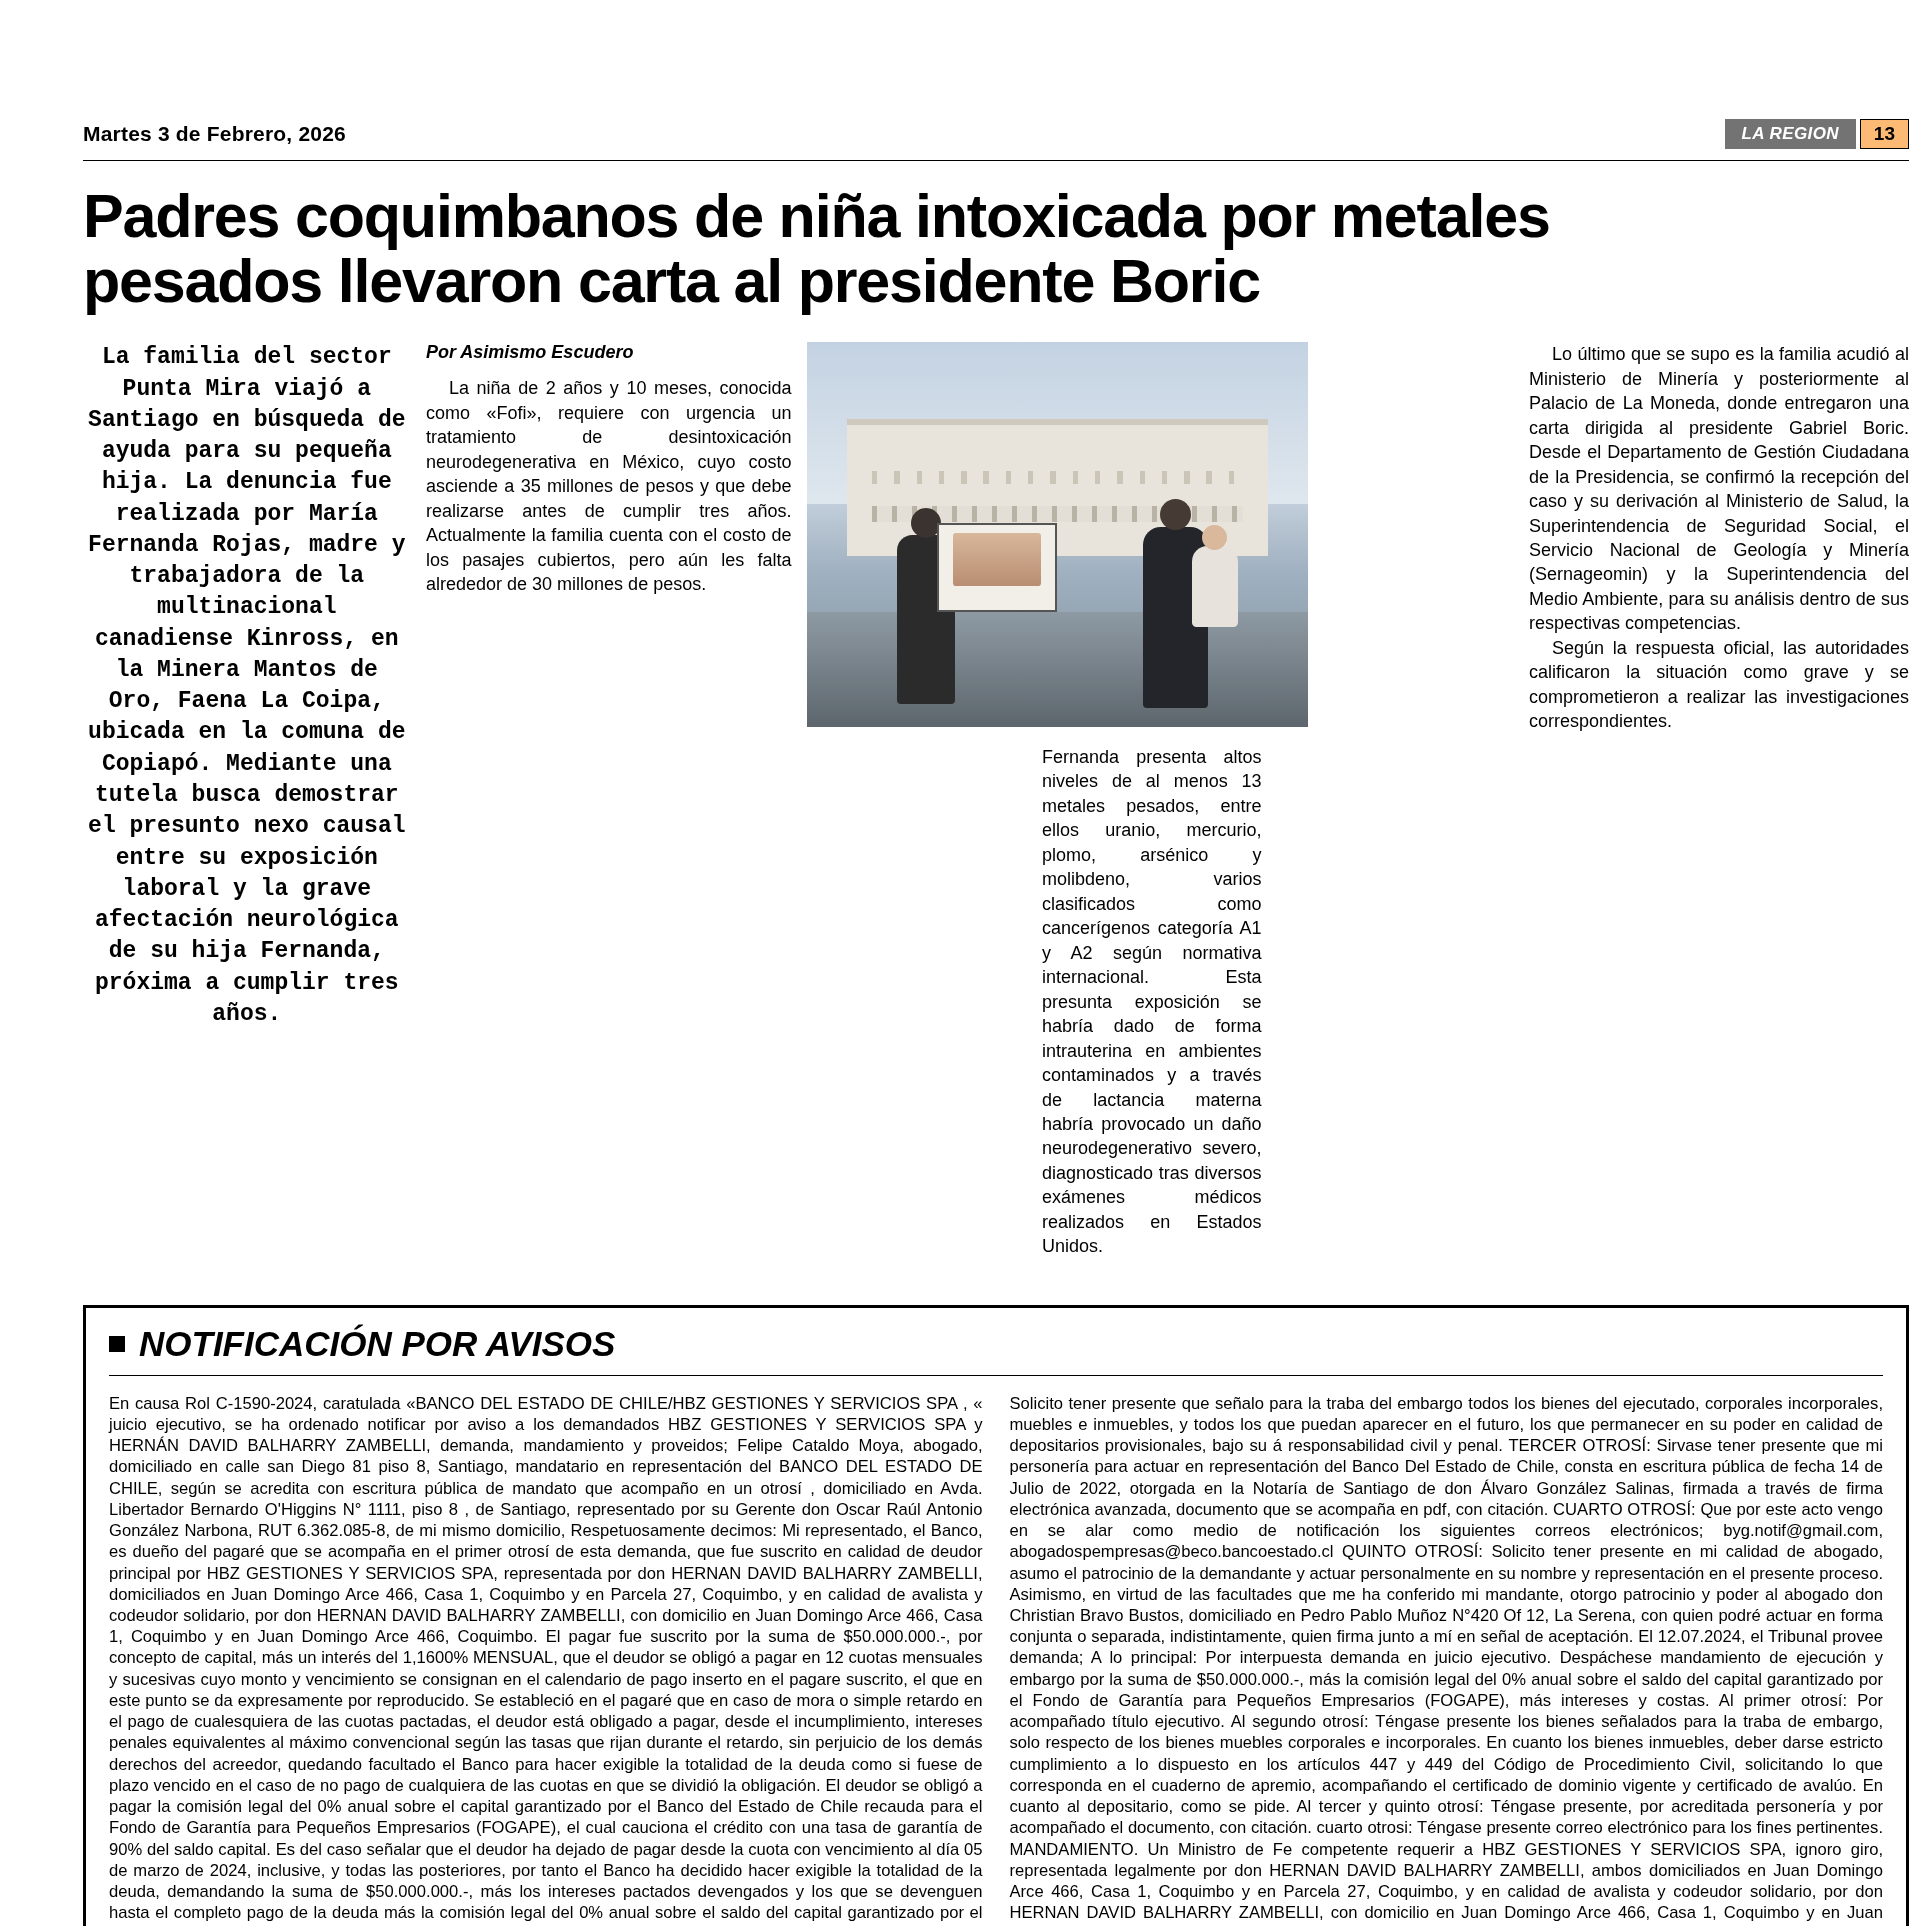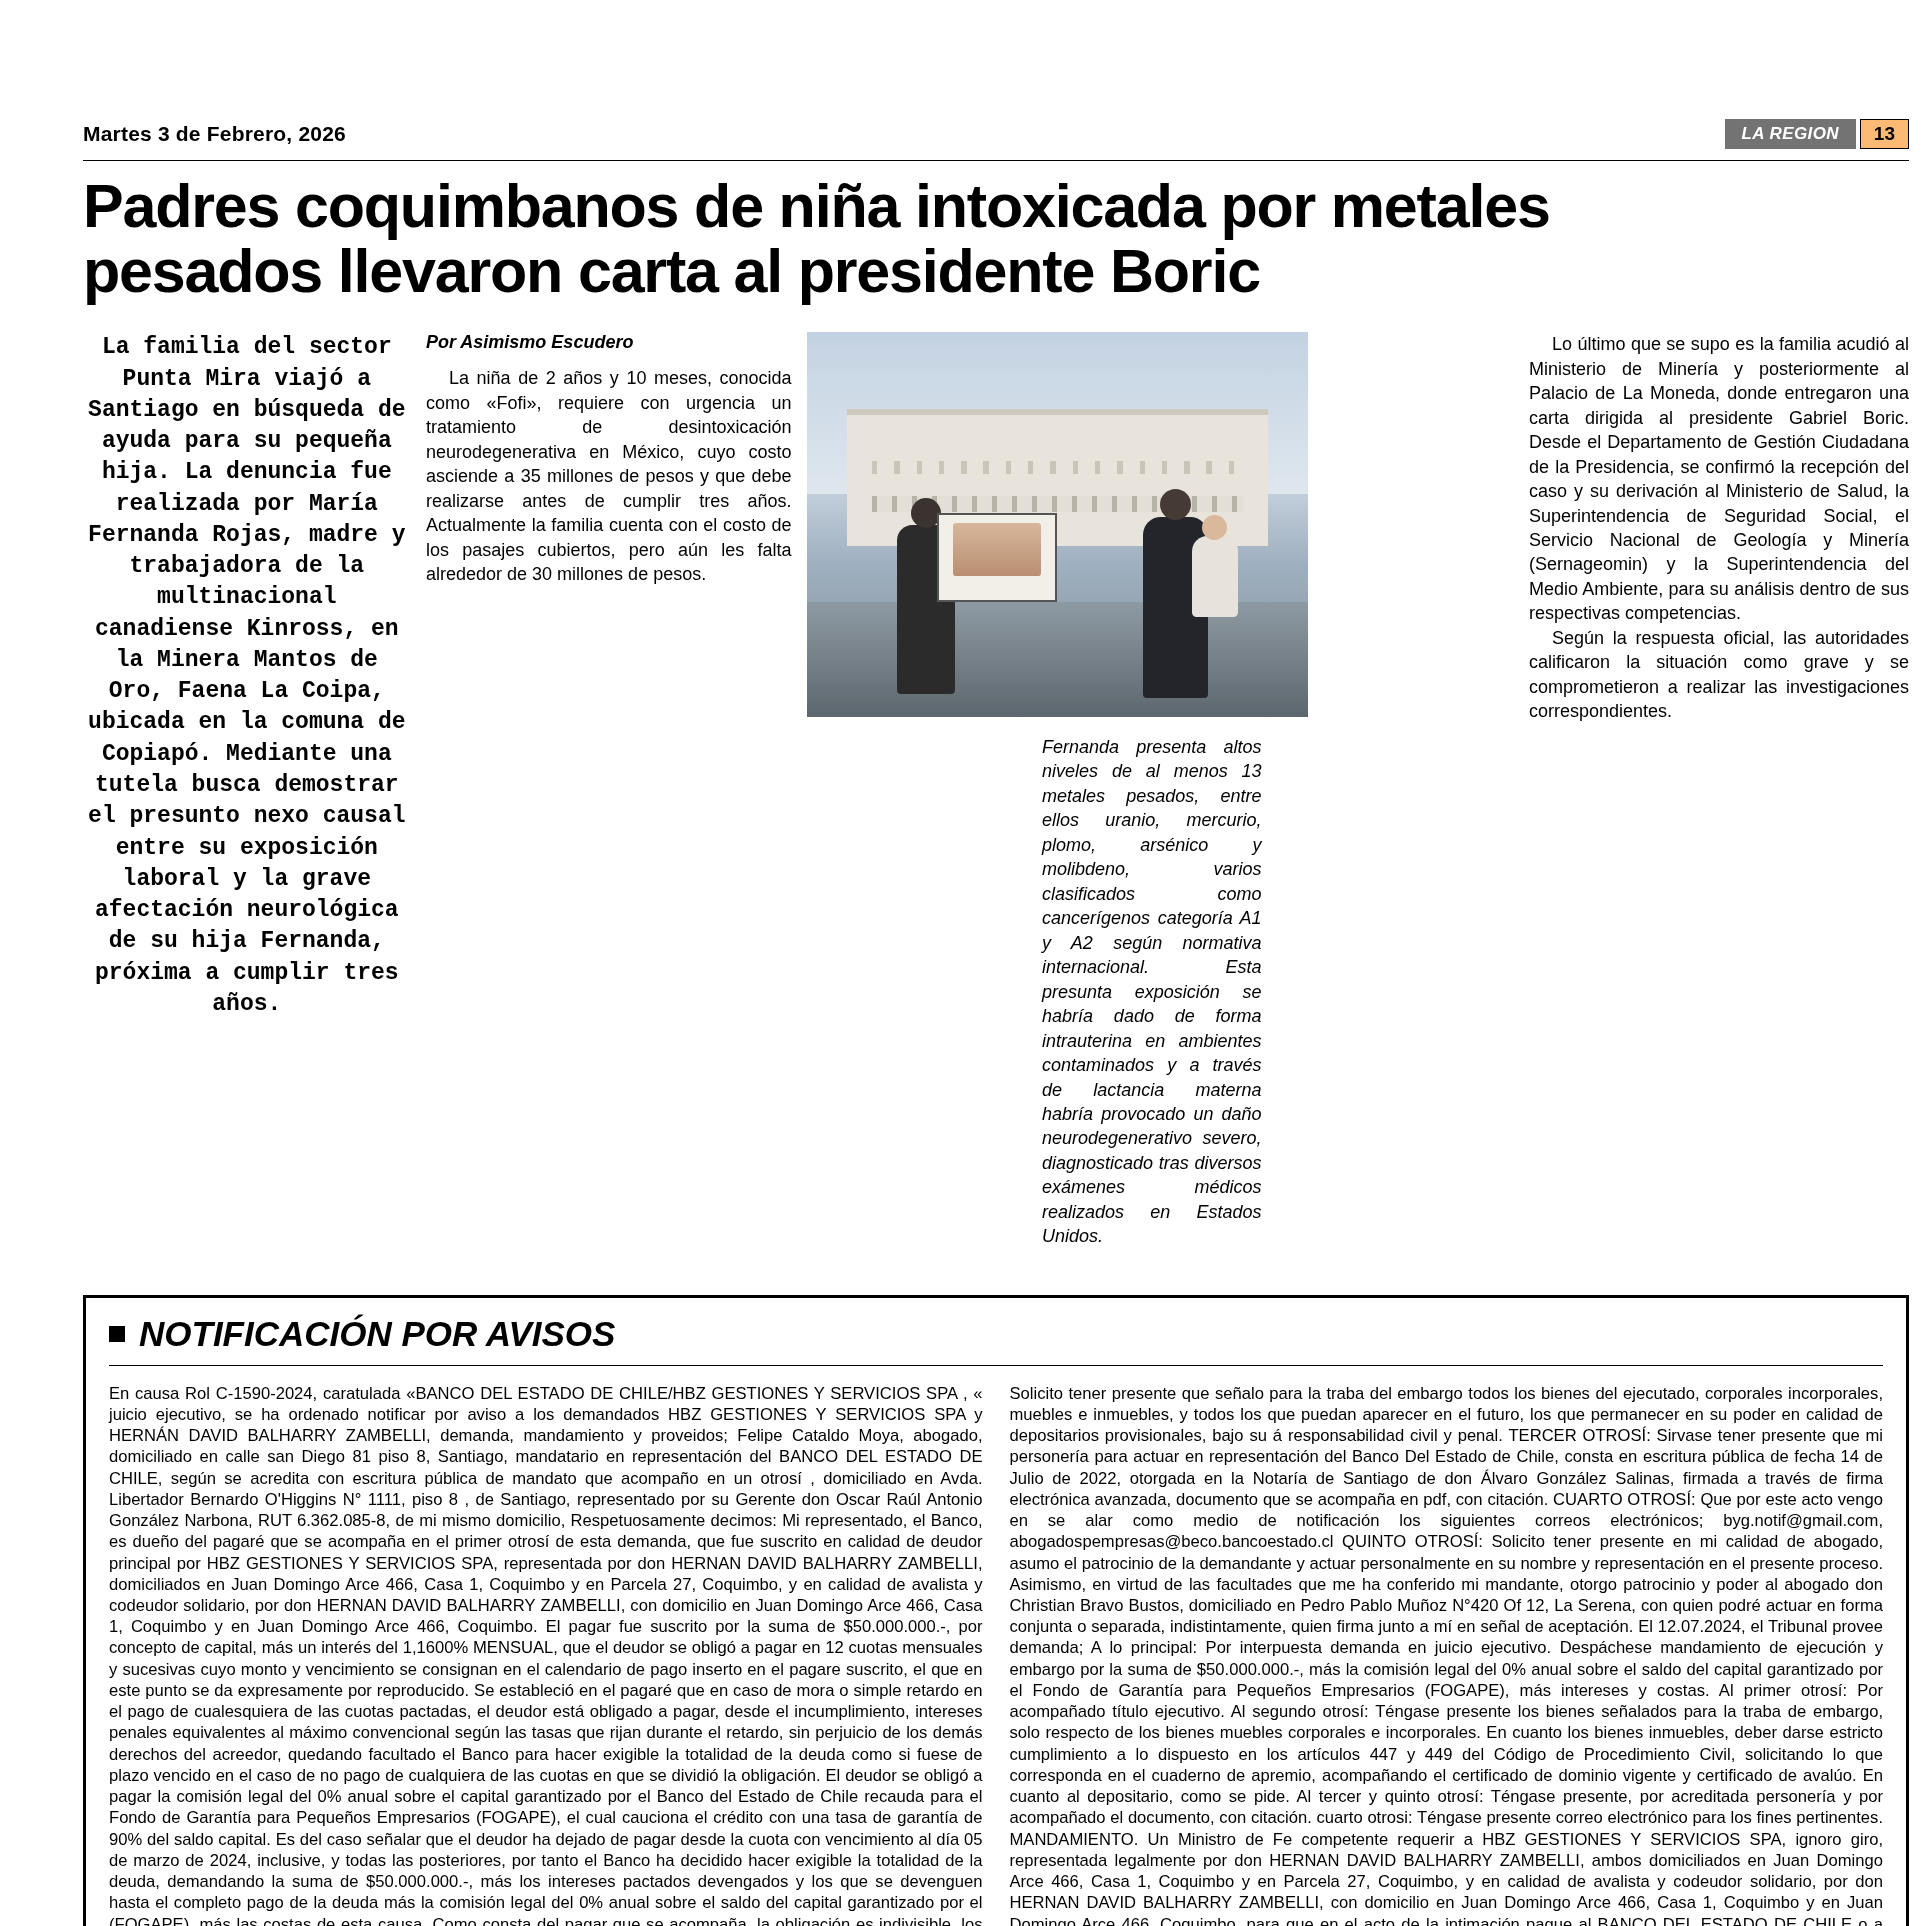--- a/index.html
+++ b/index.html
@@ -66,21 +66,21 @@
     font-weight: bold;
     margin-left: 3.9px;
   }
   .rule-under-masthead {
     border-top: 1.9px solid #000000;
     margin-top: 8.5px;
   }
 
   
   .headline {
-    margin-top: 13px;
+    margin-top: 23px;
     font-size: 61px;
     line-height: 1.08;
     font-weight: bold;
     letter-spacing: -1.2px;
     width: 1487px;
     font-family: "Liberation Sans", sans-serif;
   }
 
   
   .article {
@@ -196,21 +196,20 @@
     background: #e7e3dc; border-radius: 15.4px 15.4px 4.6px 4.6px;
   }
   .photo .child .head {
     position: absolute; left: 10px; top: -21px; width: 25px; height: 25px;
     background: #d9b89c; border-radius: 50%;
   }
   .photo-bottom-cols {
     display: flex;
     margin-top: 17.7px;
     width: 705px;
-    font-style: italic;
   }
   .photo-bottom-cols .pb {
     width: 235px;
     padding-right: 15.4px;
     box-sizing: border-box;
   }
   .col-photo-inner {
     display: flex;
   }
   .photo-side {

